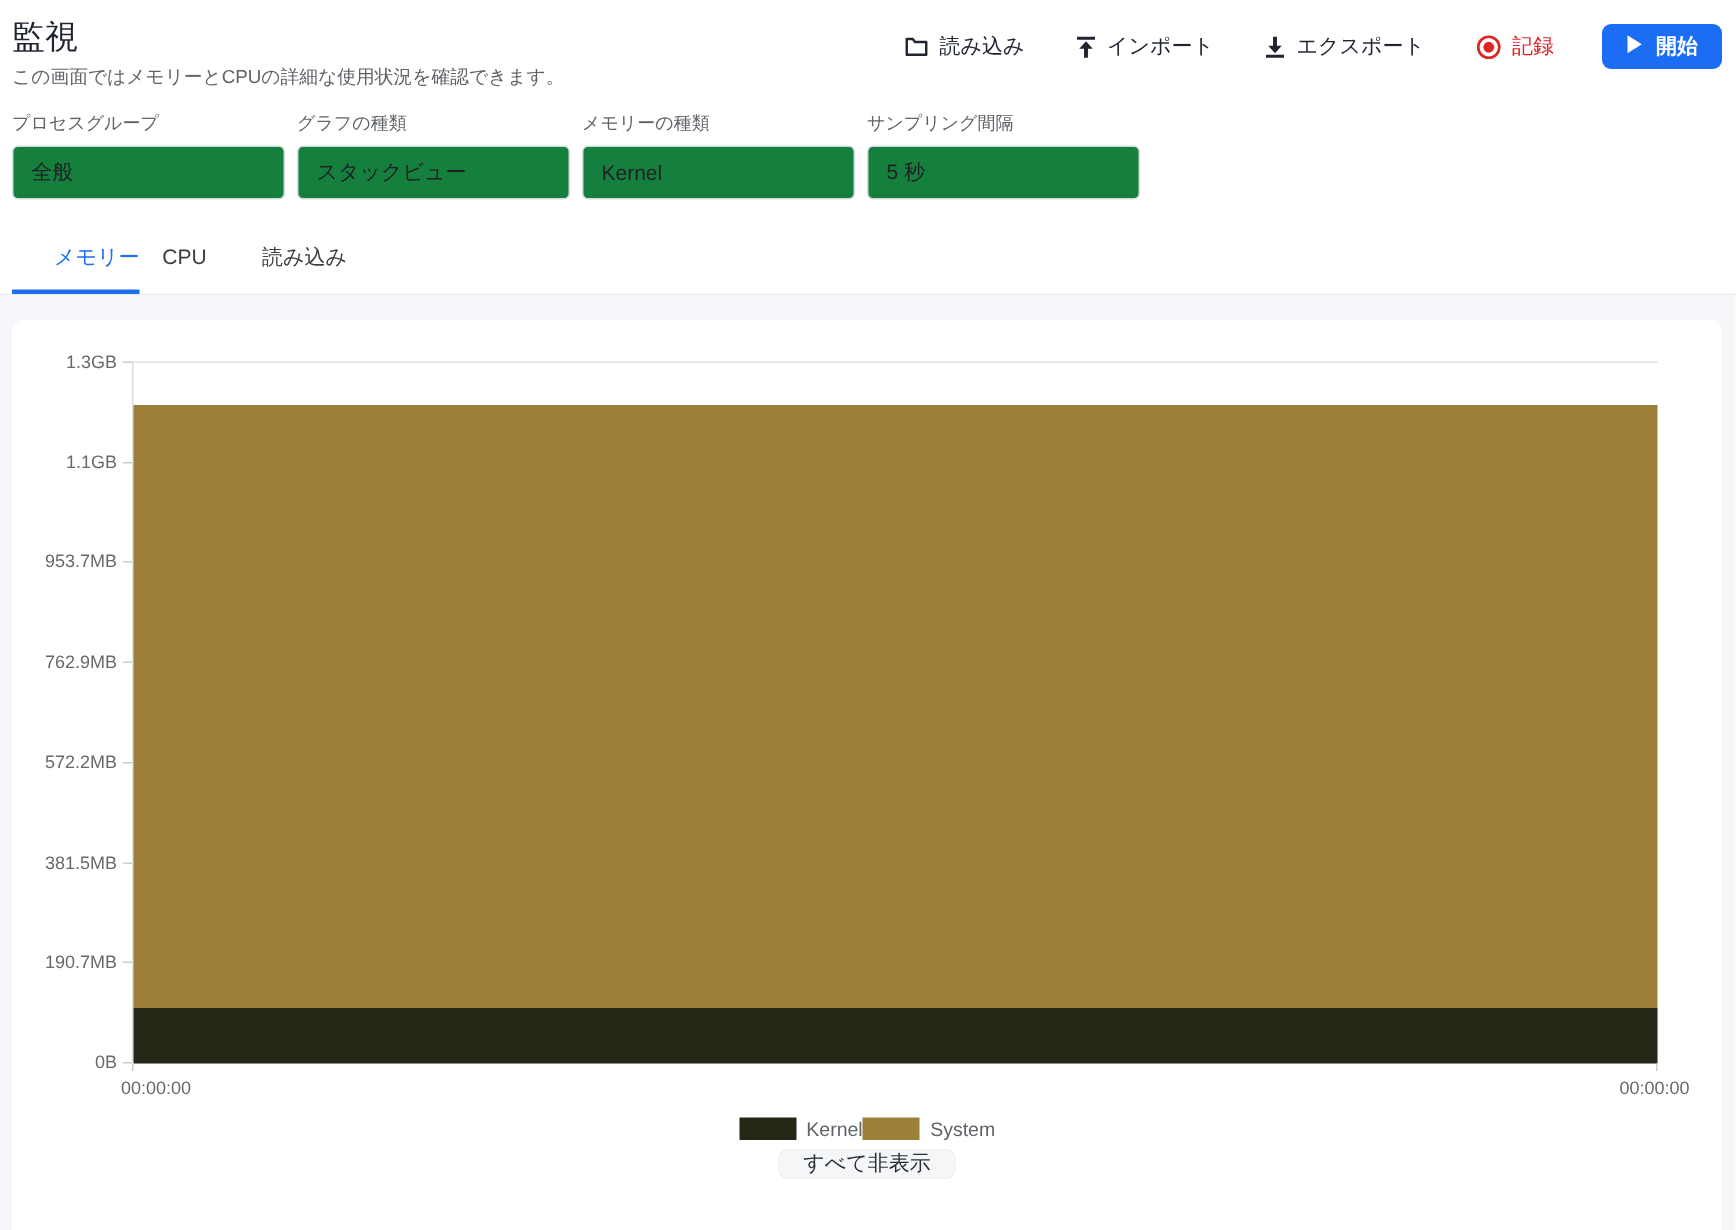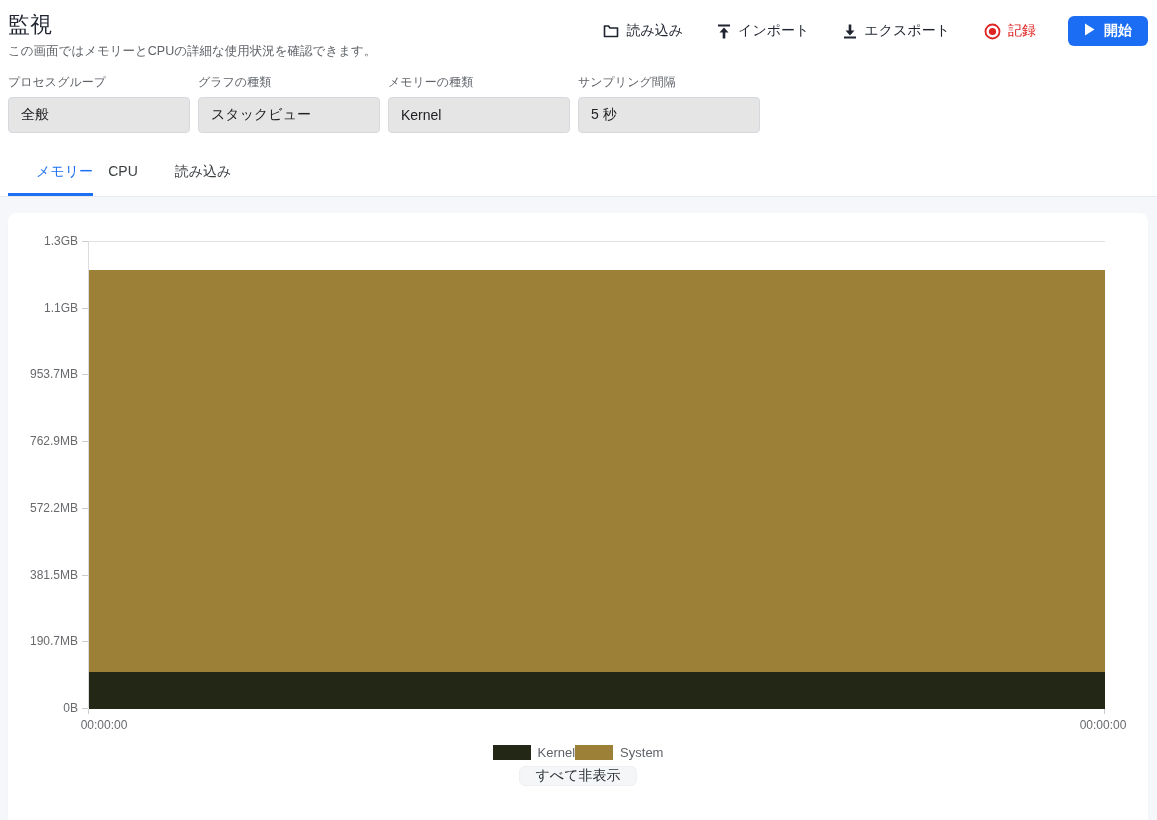--- a/index.html
+++ b/index.html
@@ -17,21 +17,21 @@
   .text-btn svg { display:block; }
   .record-btn { color:#e02424; }
   .start-btn { display:flex; align-items:center; gap:9px; background:#1b6ef3; color:#fff;
     border:none; border-radius:6px; height:30px; padding:0 16px; font-family:inherit;
     font-size:14px; font-weight:bold; cursor:pointer; }
 
   
   .filters { display:flex; gap:8px; padding:0 8px; margin-top:14px; }
   .field { width:182px; }
   .field-label { font-size:12px; color:#5f6368; margin-bottom:6px;font-family:Liberation Serif, serif; }
-  .field-input { height:36px; border:1px solid #d5d9de; border-radius:4px; background:#e5e5e5;
+  .field-input { height:36px; border:1px solid #d5d9de; border-radius:4px; background:#15803d;
     font-size:14px; color:#202124; display:flex; align-items:center; padding:0 12px;
     cursor:pointer; }
 
   
   .tabs { display:flex; margin-top:20px; padding:0 0 0 8px; border-bottom:1px solid #e8eaed; }
   .tab { font-size:14px; font-weight:500; color:#3c4043; padding:10px 0 12px 0;
     margin-right:0; cursor:pointer; border-bottom:3px solid transparent; text-align:center; }
   .tab-mem   { width:85px; margin-left:0; }
   .tab-cpu   { width:60px; }
   .tab-sto   { width:100px; }

